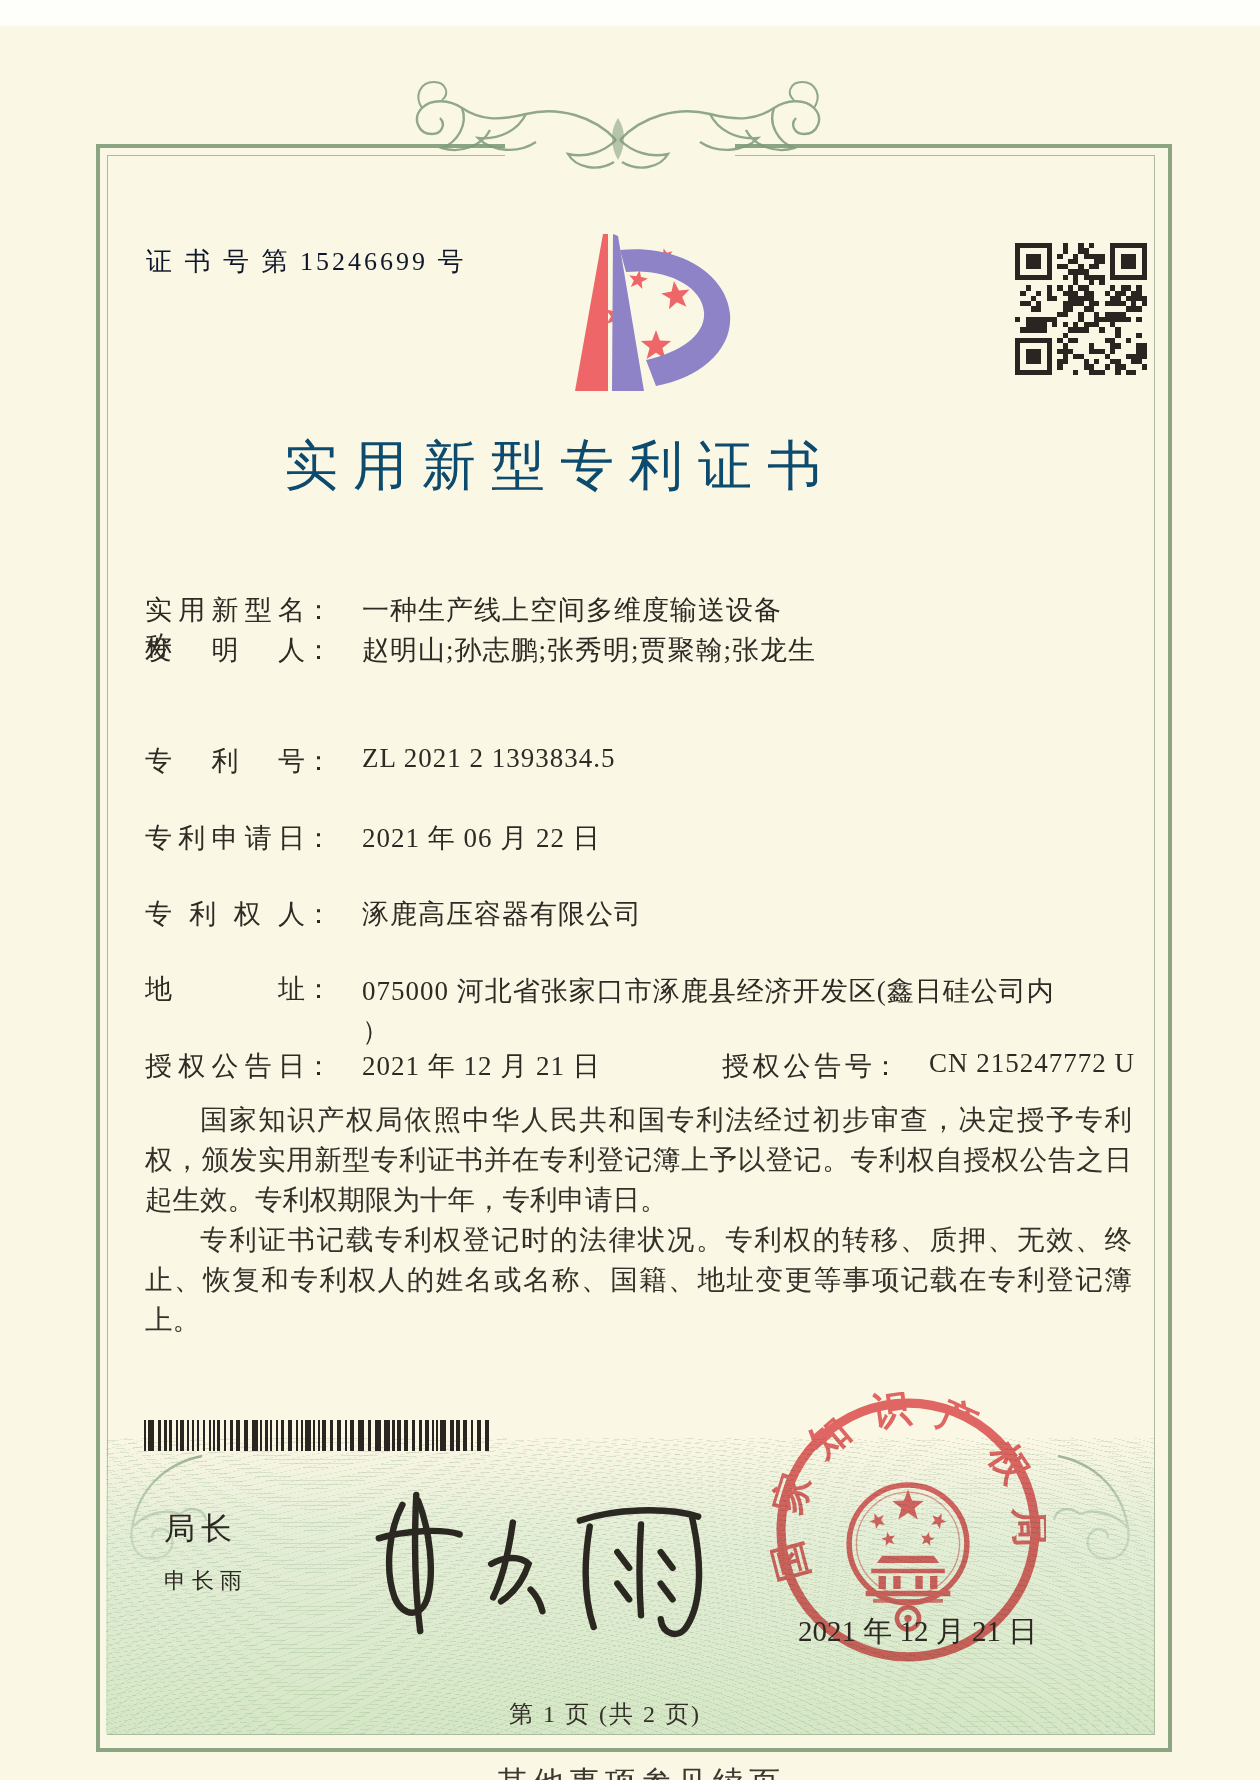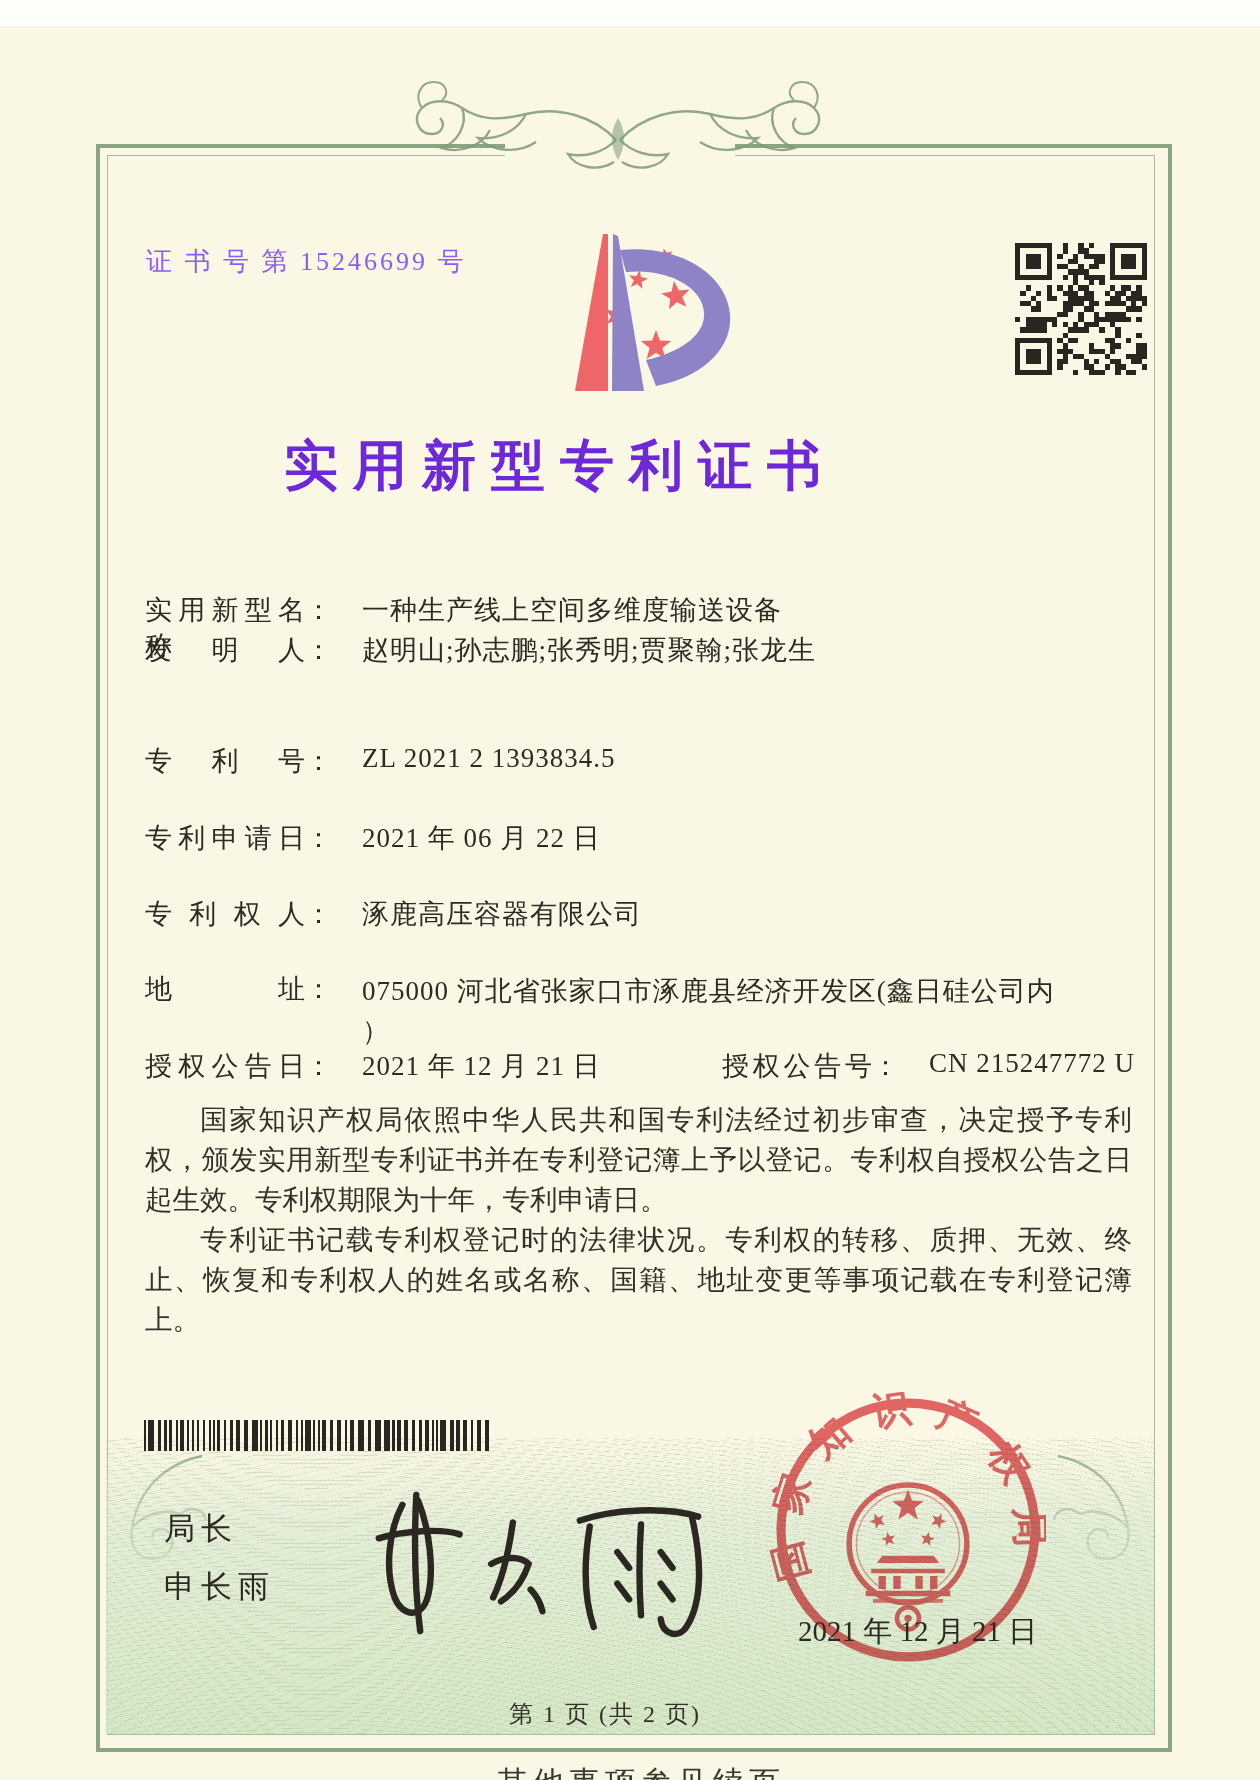--- a/index.html
+++ b/index.html
@@ -20,37 +20,37 @@
   .ornament{position:absolute;left:398px;top:76px;width:440px;height:128px;}
   .corner{position:absolute;width:96px;height:120px;}
   .corner.bl{left:112px;top:1450px;}
   .corner.br{left:1052px;top:1450px;transform:scaleX(-1);}
   
   .wave-band{position:absolute;left:106px;top:1438px;width:1048px;height:296px;z-index:1;
     background:
       repeating-radial-gradient(1200px 420px at 20% 135%, rgba(124,164,116,.22) 0 1.5px, transparent 1.5px 12px),
       repeating-radial-gradient(1500px 520px at 85% 145%, rgba(124,164,116,.16) 0 1.5px, transparent 1.5px 14px),
       linear-gradient(to bottom, rgba(220,234,210,0) 0%, rgba(220,234,210,.7) 30%, rgba(211,230,196,.95) 100%);}
-  .cert-no{position:absolute;left:146px;top:244px;font-size:26px;letter-spacing:3px;color:#8b5cf6;}
+  .cert-no{position:absolute;left:146px;top:244px;font-size:26px;letter-spacing:3px;color:#0f172a;}
   .logo{position:absolute;left:548px;top:228px;width:200px;height:170px;}
   .qr{position:absolute;left:1015px;top:243px;width:132px;height:132px;}
   .title{position:absolute;left:145px;top:430px;width:830px;text-align:center;
-         font-size:54px;font-weight:bold;letter-spacing:15px;color:#6d28d9;}
+         font-size:54px;font-weight:normal;letter-spacing:15px;color:#0c4a6e;}
   .row{position:absolute;left:145px;width:990px;font-size:27px;color:var(--ink);display:flex;align-items:flex-start;z-index:2;}
   .lab{display:inline-block;width:160px;text-align:justify;text-align-last:justify;flex:none;}
   .col{flex:none;margin-right:10px;}
   .val{letter-spacing:1px;margin-left:20px;}
   .val2 div{line-height:40px;}
   .pair{display:flex;}
   .paragraphs{position:absolute;left:145px;top:1100px;width:987px;font-size:27.5px;line-height:40px;
               text-align:justify;color:#35312a;z-index:2;}
   .paragraphs p{margin:0;text-indent:2em;}
   .barcode{position:absolute;left:144px;top:1420px;width:356px;height:31px;z-index:2;}
   .director-label{position:absolute;left:164px;top:1508px;font-size:31px;letter-spacing:6px;z-index:2;color:#2c2822;}
-  .director-name{position:absolute;left:164px;top:1566px;font-size:31px;letter-spacing:6px;z-index:2;color:#2c2822;}
+  .director-name{position:absolute;left:164px;top:1566px;font-size:22px;letter-spacing:6px;z-index:2;color:#2c2822;}
   .signature{position:absolute;left:365px;top:1482px;width:345px;height:158px;z-index:3;}
   .seal{position:absolute;left:770px;top:1392px;width:276px;height:276px;z-index:3;
         color:var(--seal-red);opacity:.88;mix-blend-mode:multiply;}
   .seal-date{position:absolute;left:798px;top:1612px;width:280px;font-size:29px;z-index:4;color:#2c2822;}
   .page-num{position:absolute;left:145px;top:1698px;width:920px;text-align:center;font-size:24px;
             letter-spacing:2px;z-index:2;color:#35312a;}
   .next-peek{position:absolute;left:497px;top:1762px;width:340px;height:18px;overflow:hidden;
              font-size:31px;letter-spacing:5px;color:#3c3830;}
 </style>
 </head>

